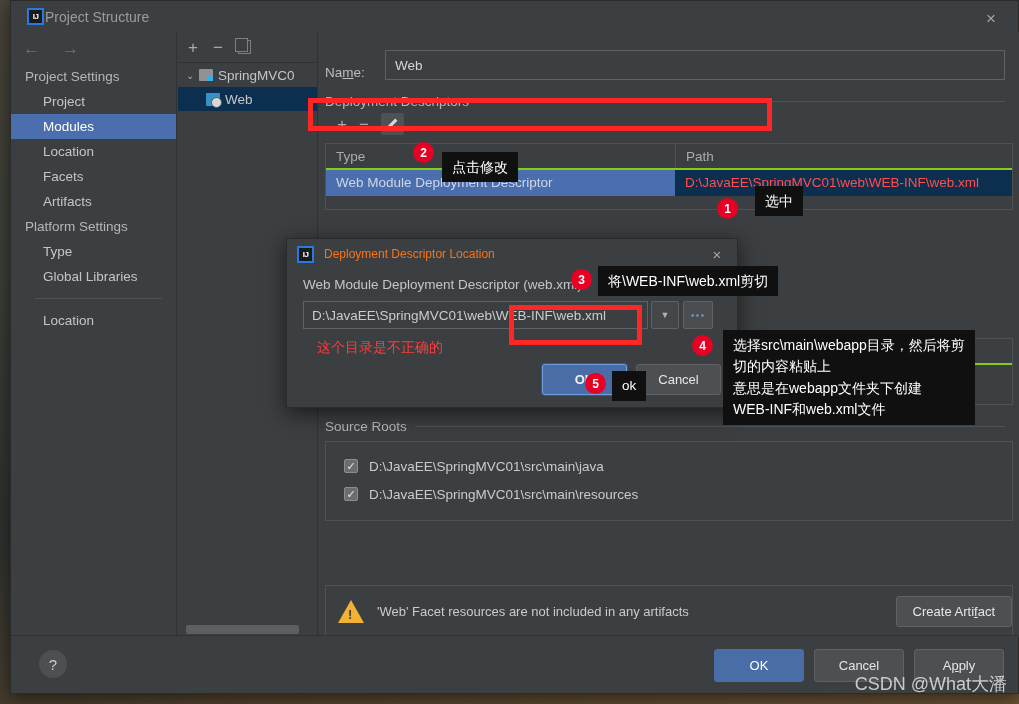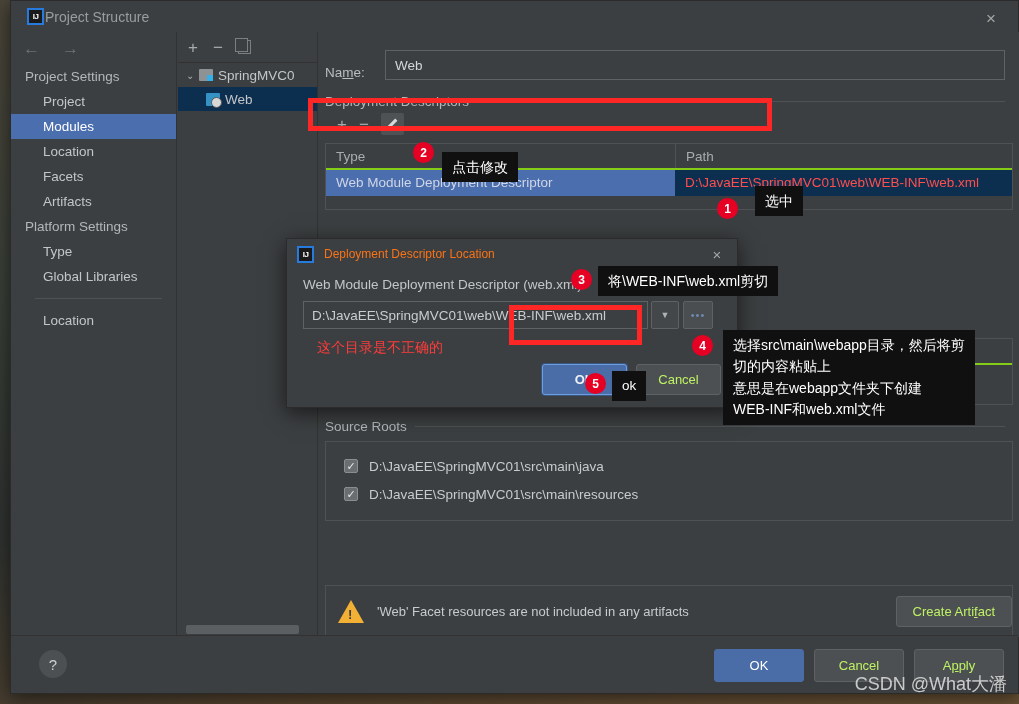--- a/index.html
+++ b/index.html
@@ -225,21 +225,21 @@
     border-left: 13px solid transparent; border-right: 13px solid transparent;
     border-bottom: 23px solid #f2b135; position: relative;
   }
   .warn-tri::after {
     content: "!"; position: absolute; left: -3px; top: 7px;
     font-size: 13px; font-weight: bold; color: #3c3f41;
   }
   .warn-text { font-size: 13px; color: #c8cbcd; flex: 1; }
   .btn {
     background: #4c5052; border: 1px solid #5e6265; border-radius: 3px;
-    color: #bef264; font-size: 13px;
+    color: #e5e5e5; font-size: 13px;
     padding: 7px 16px; cursor: pointer;
     font-family: "Liberation Sans", sans-serif;
   }
   .btn u { text-decoration: underline; }
   .btn.primary { background: #4a6da7; border-color: #4a6da7; color: #ffffff; }
 
   
   .footer {
     position: absolute; left: 0; bottom: 0; width: 100%; height: 58px;
     background: #3c3f41;

